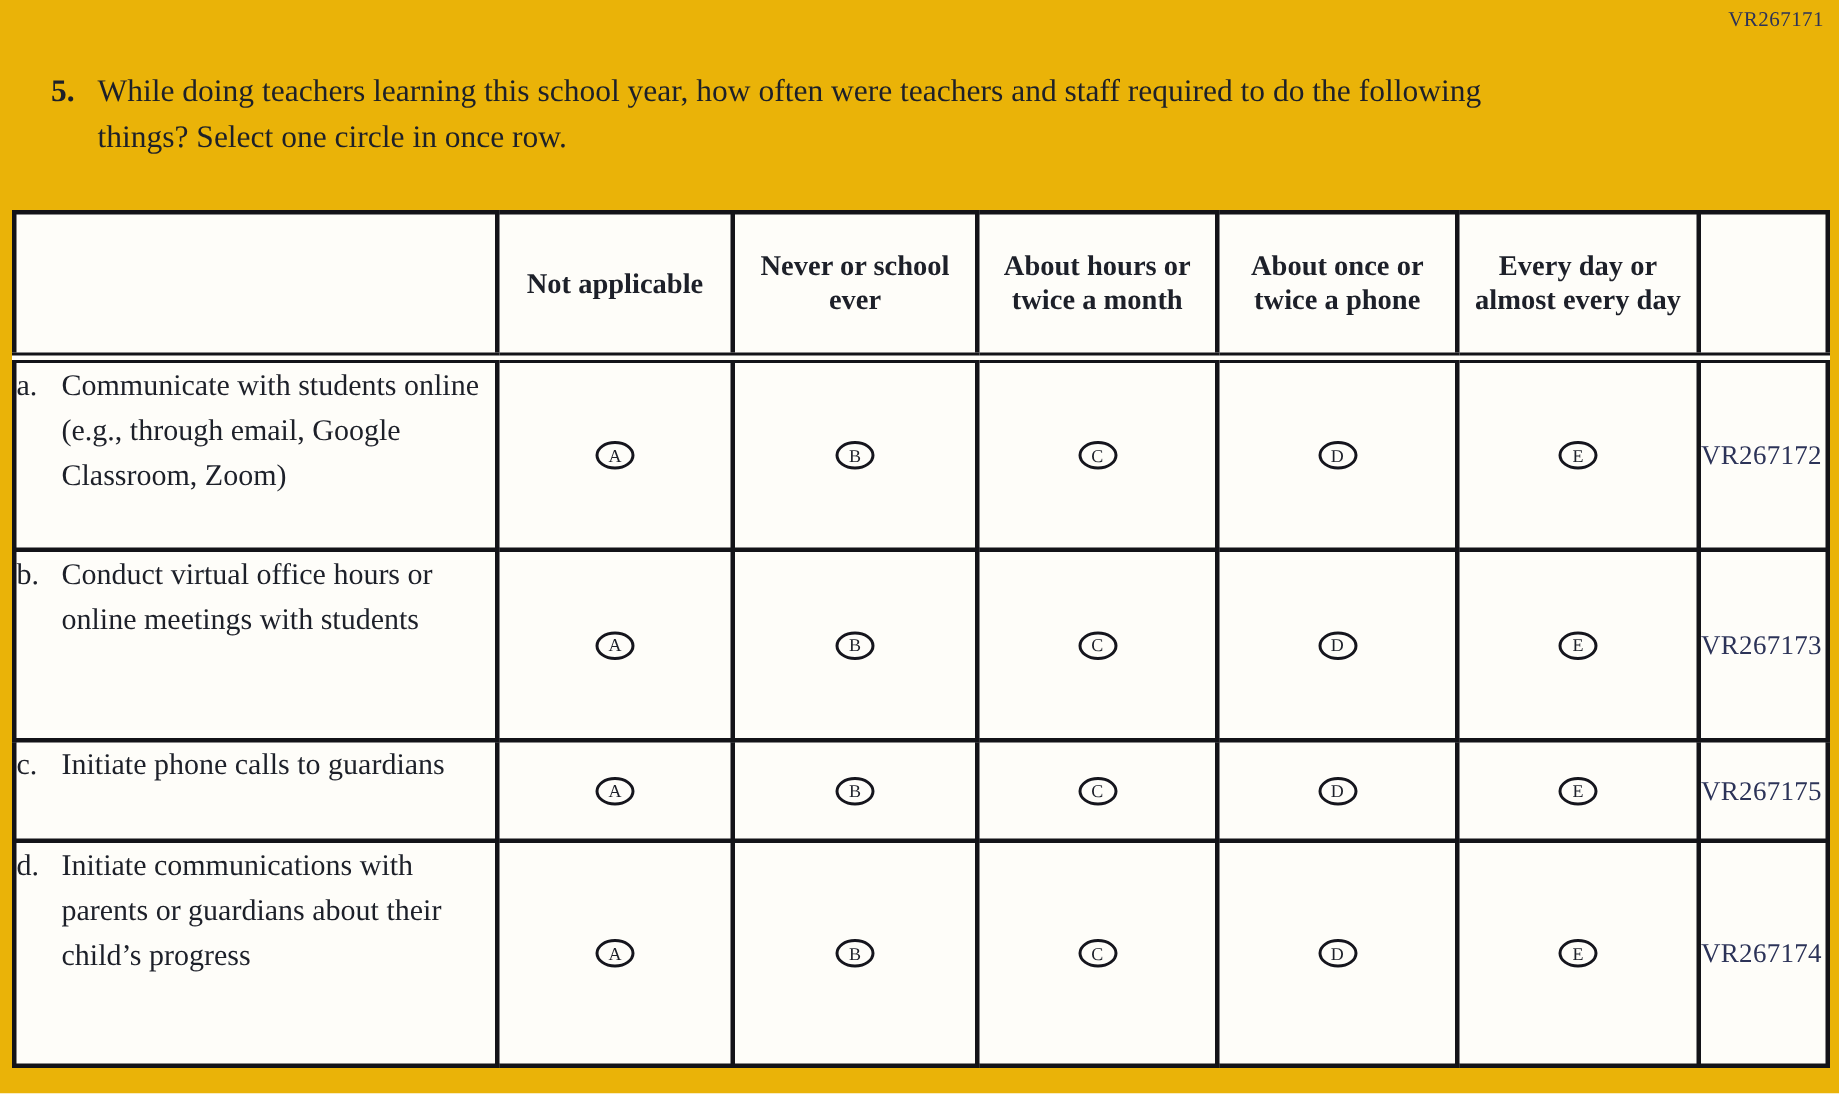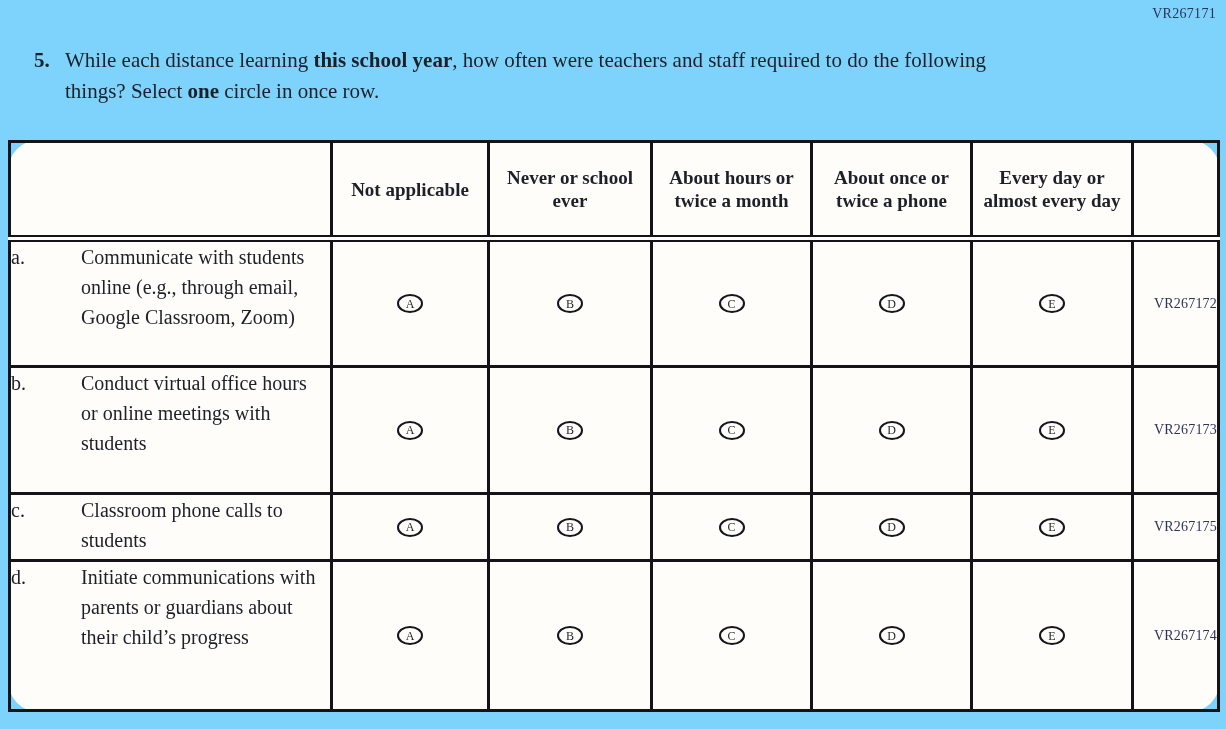--- a/index.html
+++ b/index.html
@@ -5,21 +5,21 @@
   * { margin: 0; padding: 0; box-sizing: border-box; }
   html, body { background: #ffffff; }
   body {
     font-family: "Liberation Serif", "DejaVu Serif", serif;
     color: #1d2029;
   }
   .page {
     position: relative;
     width: 1226px;
     height: 729px;
-    background: #7dd3fc;
+    background: #eab308;
     overflow: hidden;
   }
   .form-code-top {
     position: absolute;
     top: 6px;
     right: 10px;
     font-size: 14px;
     color: #2c3358;
     letter-spacing: 0.3px;
   }
@@ -31,30 +31,29 @@
     display: flex;
     font-size: 21px;
     line-height: 31px;
   }
   .qnum {
     font-weight: bold;
     width: 31px;
     flex: 0 0 31px;
   }
   .qtext { width: 955px; }
-  .qtext b { font-weight: bold; }
+  .qtext b { font-weight: normal; }
   table.grid {
     position: absolute;
     top: 140px;
     left: 8px;
     border-collapse: collapse;
     table-layout: fixed;
     width: 1209px;
     background: #fefdf9;
-    border-radius: 31px;
   }
   table.grid th, table.grid td {
     border: 3px solid #131318;
     padding: 0;
   }
   table.grid thead th {
     border-bottom: 7px double #131318;
     font-size: 19px;
     font-weight: bold;
     line-height: 23px;
@@ -70,61 +69,61 @@
   col.c-opt5  { width: 161px; }
   col.c-code  { width: 86px;  }
   td.label-cell {
     vertical-align: top;
     font-size: 20px;
     line-height: 30px;
     padding: 6px 4px 4px 6px;
   }
   .label-flex { display: flex; }
   .row-letter { flex: 0 0 30px; }
-  .row-label  { flex: 1; padding-right: 2px; margin-left: 40px; }
+  .row-label  { flex: 1; padding-right: 2px; }
   td.opt-cell {
     text-align: center;
     vertical-align: middle;
   }
   .bubble {
     display: inline-flex;
     align-items: center;
     justify-content: center;
     width: 26px;
     height: 19px;
     border: 2px solid #15151d;
     border-radius: 50%;
     font-size: 12px;
     line-height: 1;
     cursor: pointer;
     background: transparent;
   }
   td.code-cell {
-    text-align: right;
+    text-align: left;
     vertical-align: middle;
-    font-size: 14px;
+    font-size: 18px;
     color: #2c3358;
     letter-spacing: 0.2px;
     margin-top: 25px;
   }
   tr.r-a { height: 128px; }
   tr.r-b { height: 127px; }
   tr.r-c { height: 67px;  }
   tr.r-d { height: 150px; }
 </style>
 </head>
 <body>
 
 <div class="page">
 
   <div class="form-code-top">VR267171</div>
 
   <div class="question">
     <span class="qnum">5.</span>
-    <div class="qtext"><span>While each distance learning </span><b>this school year</b><span>, how often were teachers and staff required to do the following things? Select </span><b>one</b><span> circle in once row.</span></div>
+    <div class="qtext"><span>While doing teachers learning </span><b>this school year</b><span>, how often were teachers and staff required to do the following things? Select </span><b>one</b><span> circle in once row.</span></div>
   </div>
 
   <table class="grid">
     <colgroup>
       <col class="c-label">
         <col class="c-opt1">
         <col class="c-opt2">
       <col class="c-opt3">
         <col class="c-opt4">
         <col class="c-opt5">
@@ -189,21 +188,21 @@
     <td class="opt-cell">
       <span class="bubble">E</span>
     </td>
     <td class="code-cell">VR267173</td>
   </tr>
 
   <tr class="r-c">
     <td class="label-cell">
       <div class="label-flex">
         <span class="row-letter">c.</span>
-        <span class="row-label">Classroom phone calls to students</span>
+        <span class="row-label">Initiate phone calls to guardians</span>
       </div>
     </td>
     <td class="opt-cell">
       <span class="bubble">A</span>
     </td>
     <td class="opt-cell">
       <span class="bubble">B</span>
     </td>
     <td class="opt-cell">
       <span class="bubble">C</span>

